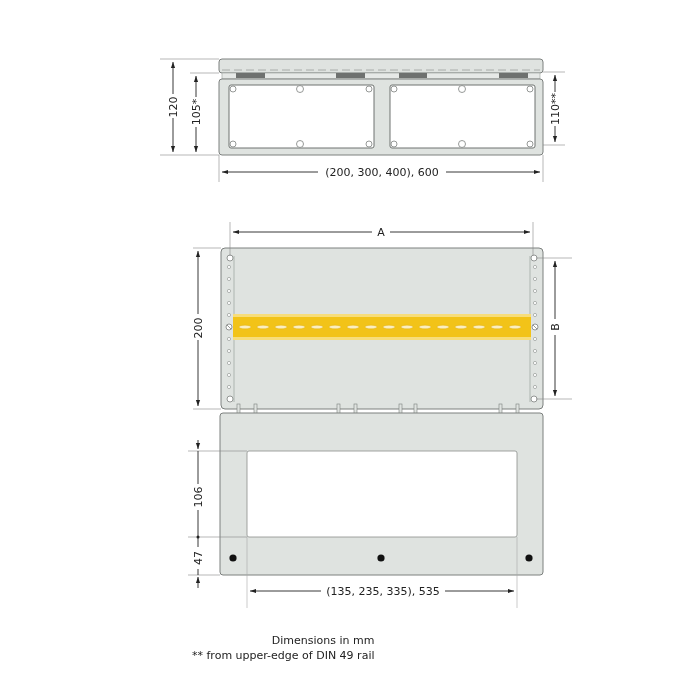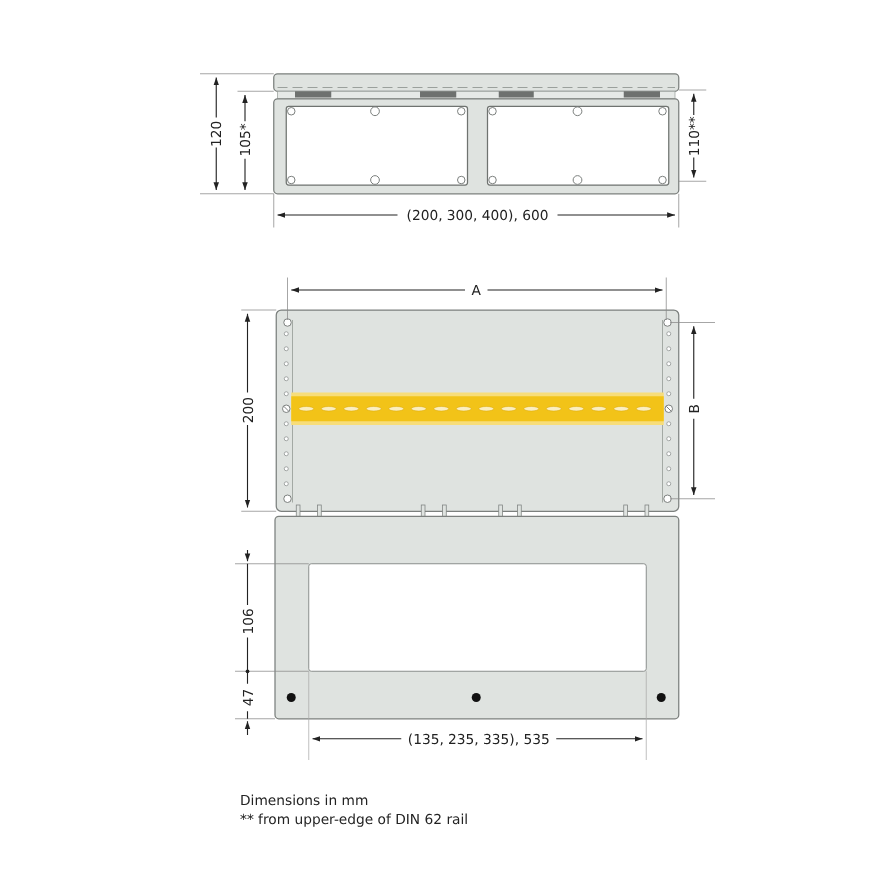--- a/index.html
+++ b/index.html
@@ -2,21 +2,21 @@
 <html><head>
 <meta charset="utf-8">
 <style>
   html, body { margin:0; padding:0; background:#ffffff; }
   body { width:700px; height:700px; position:relative; overflow:hidden;
          font-family: "DejaVu Sans", "Liberation Sans", sans-serif; }
   svg { position:absolute; left:0; top:0; }
   .dimtext { font-family: "DejaVu Sans", "Liberation Sans", sans-serif; font-size:11px; fill:#222; }
   .notes { position:absolute; left:192px; top:633px; font-family:"DejaVu Sans","Liberation Sans",sans-serif;
            font-size:11px; color:#222; line-height:15px; }
-  .notes div { white-space:nowrap; }
+  .notes div { white-space:nowrap;text-align:right; }
 </style>
 </head>
 <body>
 
 <svg width="700" height="700" viewBox="0 0 700 700">
   <defs>
     <marker id="arr" viewBox="0 0 10 10" refX="10" refY="5" markerWidth="7" markerHeight="7" orient="auto-start-reverse">
       <path d="M0,1.5 L10,5 L0,8.5 z" fill="#222"></path>
     </marker>
   </defs>
@@ -194,14 +194,14 @@
     <line x1="247" y1="537" x2="247" y2="608" stroke="#aaa" stroke-width="0.6"></line>
     <line x1="517" y1="537" x2="517" y2="608" stroke="#aaa" stroke-width="0.6"></line>
     <line x1="250" y1="591" x2="514" y2="591" stroke="#222" stroke-width="0.9" marker-start="url(#arr)" marker-end="url(#arr)"></line>
     <rect x="321" y="583" width="124" height="16" fill="#fff"></rect>
     <text class="dimtext" x="383" y="595" text-anchor="middle">(135, 235, 335), 535</text>
   </g>
 </svg>
 
 <div class="notes">
   <div>Dimensions in mm</div>
-  <div>** from upper-edge of DIN 62 rail</div>
+  <div>** from upper-edge of DIN 49 rail</div>
 </div>
 
 </body></html>

